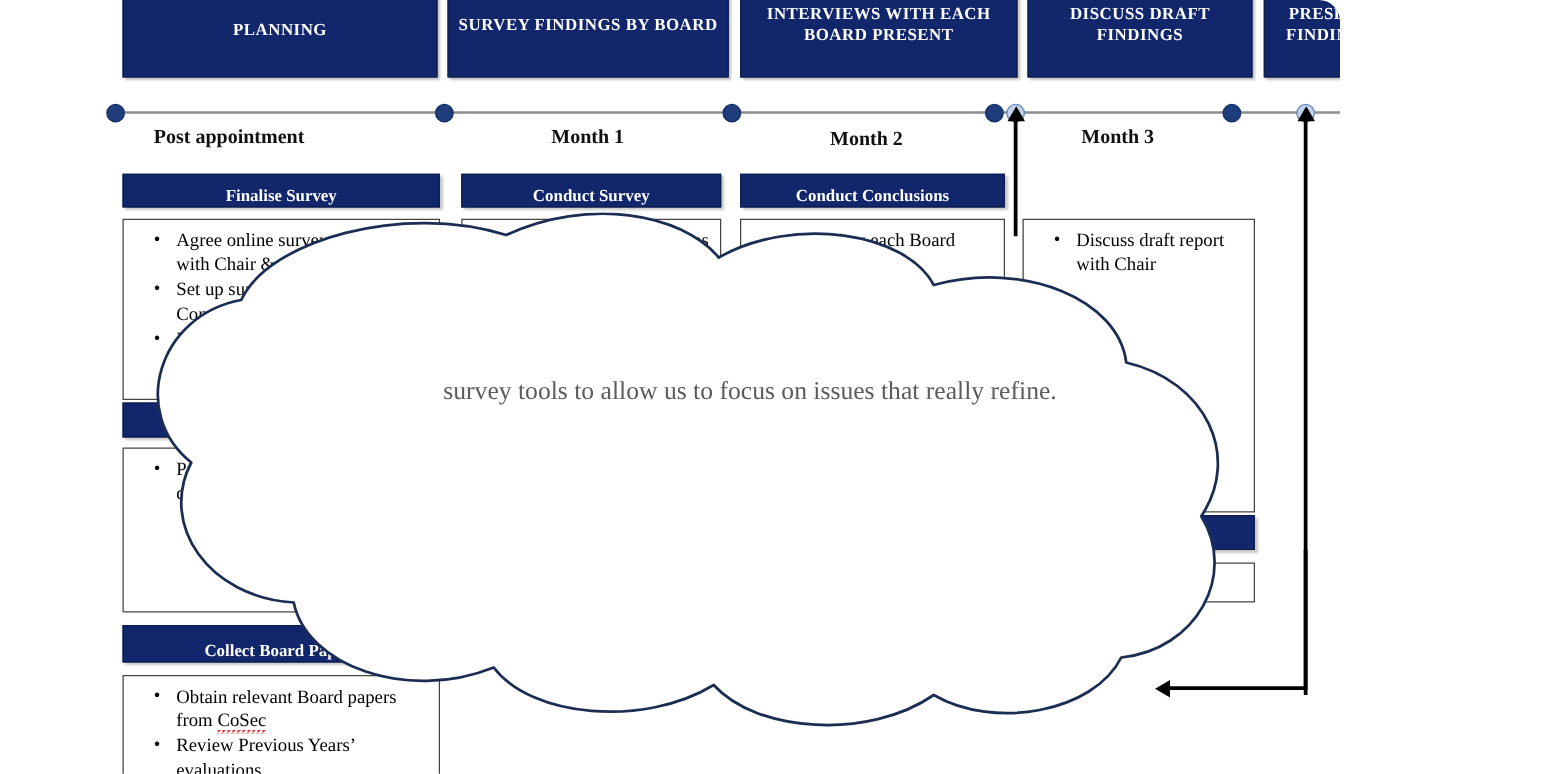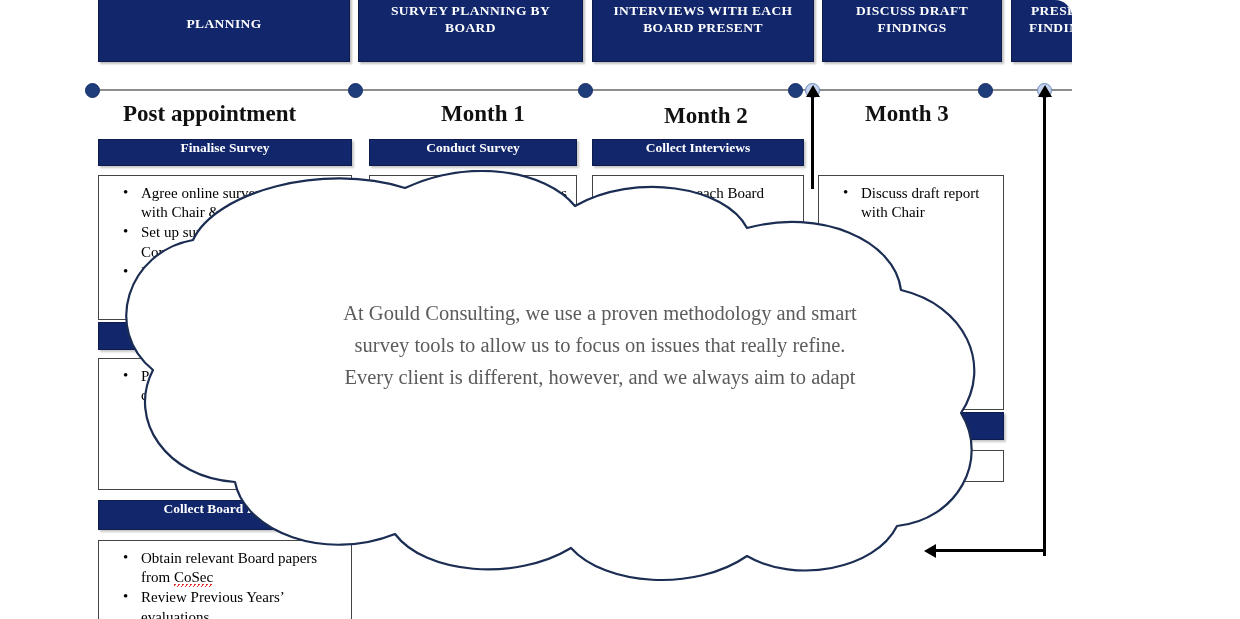--- a/index.html
+++ b/index.html
@@ -25,29 +25,29 @@
   #timeline-axis{
     position:absolute;left:92px;top:89px;width:1082px;height:2px;
     background:#8d8d8d;
   }
   .tl-dot{
     position:absolute;width:15px;height:15px;border-radius:50%;
     background:#1F3D7A;border:1px solid #17306a;box-sizing:border-box;
   }
   .tl-dot.light{background:#C3D2EE;border:1px solid #6f87b8;}
   .month-label{
-    position:absolute;font-size:23px;font-weight:bold;color:#111;
+    position:absolute;font-size:16px;font-weight:bold;color:#111;
     white-space:nowrap;font-family:"Liberation Serif",serif;
   }
 
   
   .sub-head{
     position:absolute;background:#12276B;color:#fff;
     border:1px solid #0d1c4d;box-sizing:border-box;
-    display:flex;align-items:flex-start;justify-content:center;
+    display:flex;align-items:flex-end;justify-content:center;
     font-size:13.5px;font-weight:bold;text-align:center;
     box-shadow:2px 2px 2px rgba(0,0,0,.22);
   }
 
   
   .card{
     position:absolute;background:#ffffff;border:1px solid #444;
     box-sizing:border-box;padding:8px 6px 4px 6px;
     overflow:hidden;
   }
@@ -92,21 +92,21 @@
 </style>
 </head>
 <body>
 
 <div id="stage">
 
   <div class="phase-box" id="phase-0" style="left: 98px; top: -14px; width: 252px; height: 76px;">
     <span>PLANNING</span>
   </div>
   <div class="phase-box" id="phase-1" style="left: 358px; top: -22px; width: 225px; height: 84px;">
-    <span>SURVEY PLANNING BY BOARD</span>
+    <span>SURVEY FINDINGS BY BOARD</span>
   </div>
   <div class="phase-box" id="phase-2" style="left: 592px; top: -22px; width: 222px; height: 84px;">
     <span>INTERVIEWS WITH EACH BOARD PRESENT</span>
   </div>
   <div class="phase-box" id="phase-3" style="left: 822px; top: -22px; width: 180px; height: 84px;">
     <span>DISCUSS DRAFT FINDINGS</span>
   </div>
   <div class="phase-box" id="phase-4" style="left: 1011px; top: -22px; width: 105px; height: 84px;">
     <span>PRESENT FINDINGS</span>
   </div>
@@ -143,21 +143,21 @@
   <div class="sub-head" id="head-1" style="left: 369px; top: 139px; width: 208px; height: 27px;">
     <span>Conduct Survey</span>
   </div>
   <div class="card" id="card-1" style="left: 369px; top: 175px; width: 208px; height: 145px;">
     <ul>
       <li>Monitor survey responses and follow up</li>
     </ul>
   </div>
 
   <div class="sub-head" id="head-2" style="left: 592px; top: 139px; width: 212px; height: 27px;">
-    <span>Collect Interviews</span>
+    <span>Conduct Conclusions</span>
   </div>
   <div class="card" id="card-2" style="left: 592px; top: 175px; width: 212px; height: 145px;">
     <ul>
       <li>Interview each Board member</li>
     </ul>
   </div>
 
   <div class="card" id="card-3" style="left: 818px; top: 175px; width: 186px; height: 235px;">
     <ul>
       <li>Discuss draft report with Chair</li>
@@ -205,19 +205,17 @@
            C 915 290, 882 350, 822 356
            C 800 400, 720 414, 672 386
            C 620 422, 530 416, 496 378
            C 440 412, 350 404, 320 364
            C 250 392, 170 362, 160 312
            C 92 308, 52 250, 78 200
            C 28 160, 52 82, 118 70
            C 140 22, 248 -8, 330 18 Z" fill="#ffffff" stroke="#1b2d52" stroke-width="2.2" stroke-linejoin="round"></path>
     </svg>
     <div id="cloud-text" style="color: rgb(91, 91, 91);">
-      <div>At Gould Consulting, we use a proven methodology and smart</div>
       <div>survey tools to allow us to focus on issues that really refine.</div>
-      <div>Every client is different, however,  and we always aim to adapt</div>
     </div>
   </div>
 
 </div>
 
 </body></html>

